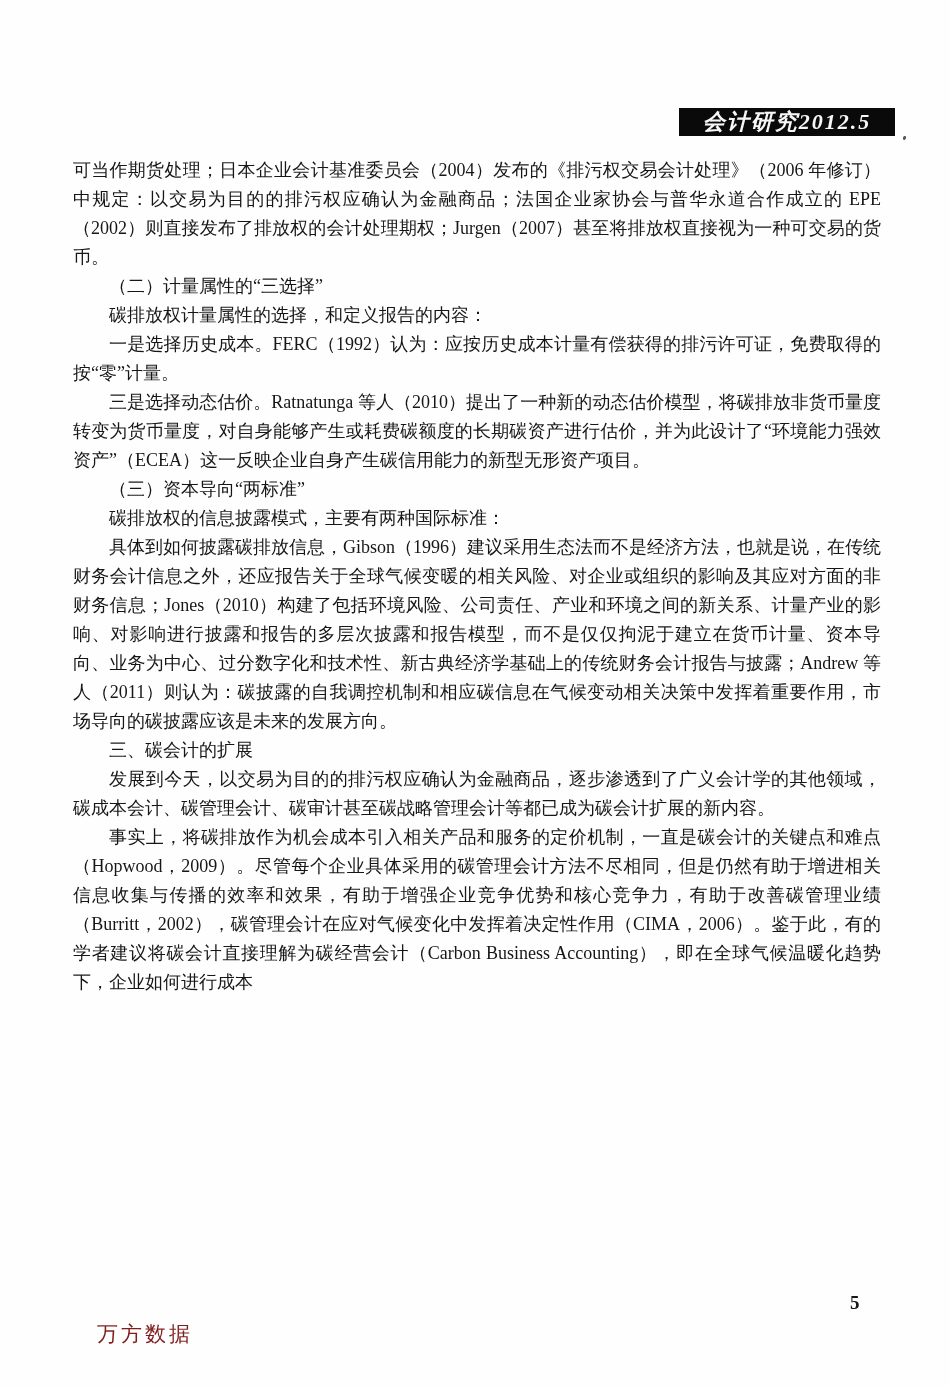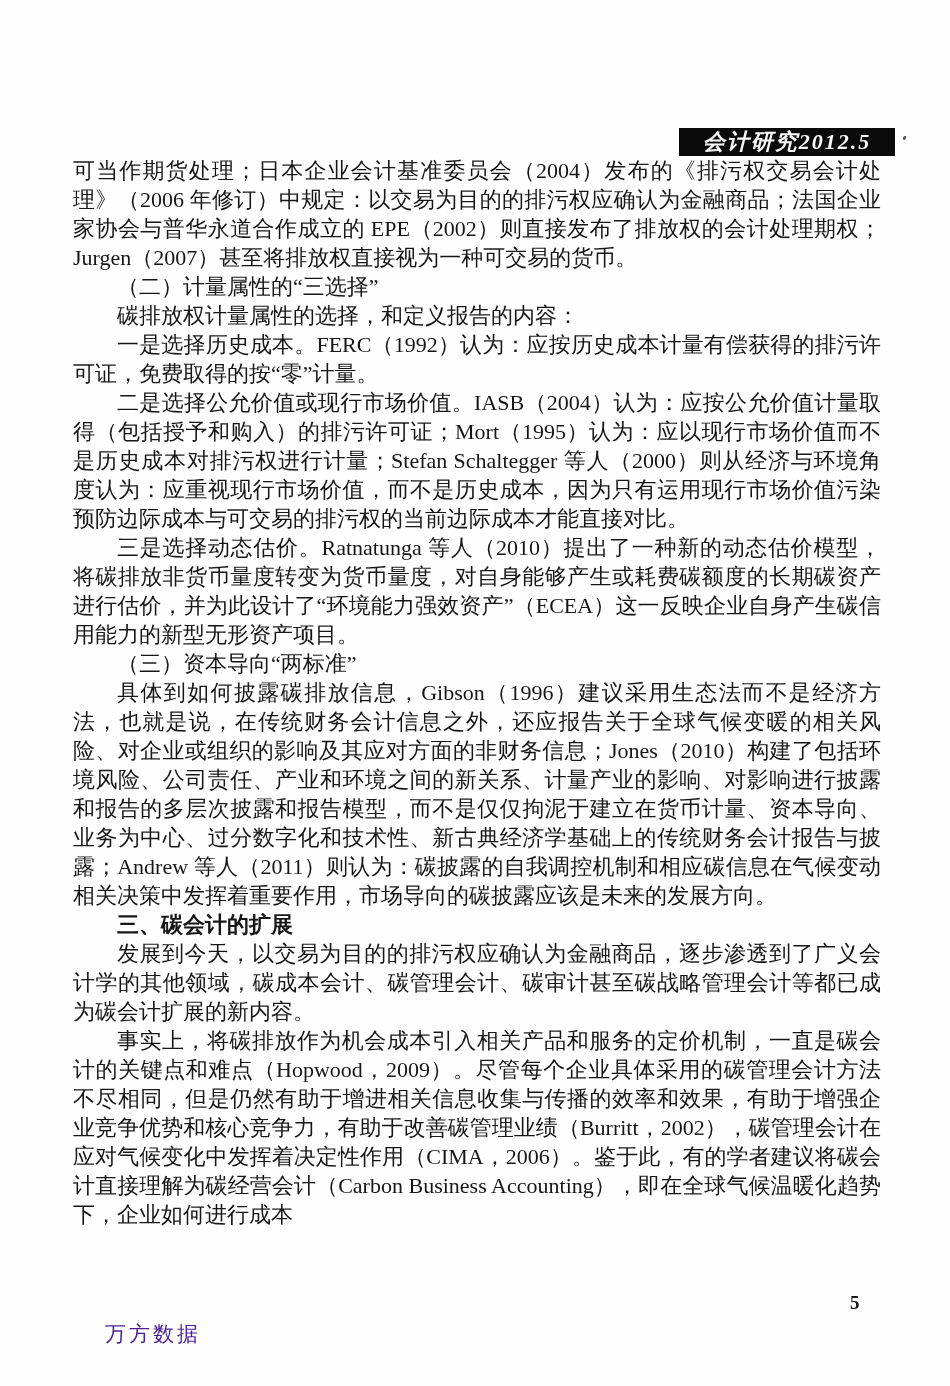--- a/index.html
+++ b/index.html
@@ -20,49 +20,48 @@
     left: 679px; top: 108px;
     width: 216px; height: 28px;
     background: #0a0a0a;
     color: #f7f7f7;
     display: flex; align-items: center; justify-content: center;
     font-size: 22px;
     font-weight: bold;
     font-style: italic;
     letter-spacing: 2px;
     white-space: nowrap;
-    margin-top: 20px;
   }
   .article {
     position: absolute;
     left: 73px; top: 156px;
     width: 808px;
-    font-size: 22px;
+    font-size: 18px;
     line-height: 29px;
     text-align: justify;
     text-justify: inter-ideograph;
   }
   .article p { margin: 0; }
   .article p.body,
   .article p.subheading,
   .article p.heading { text-indent: 2em; }
   .article p.continuation { text-indent: 0; }
-  .article p.heading { font-weight: bold; }
+  .article p.heading { font-weight: normal; }
   .page-number {
     position: absolute;
     left: 850px; top: 1292px;
     font-size: 19px;
     font-weight: bold;
     color: #161616;
   }
   .watermark {
     position: absolute;
-    left: 105px; top: 1320px;
+    left: 97px; top: 1320px;
     font-size: 21px;
-    color: #4c1d95;
+    color: #7f1d1d;
     letter-spacing: 3px;
   }
   .speck {
     position: absolute;
     background: #555;
     border-radius: 50%;
   }
   .speck-a { left: 829px; top: 603px; width: 3px; height: 3px; }
   .speck-b { left: 903px; top: 136px; width: 3px; height: 4px; transform: rotate(20deg); }
 </style>
@@ -74,23 +73,23 @@
   <div class="journal-badge">会计研究2012.5</div>
 
   <div class="speck speck-a"></div>
   <div class="speck speck-b"></div>
 
   <main class="article">
       <p class="continuation">可当作期货处理；日本企业会计基准委员会（2004）发布的《排污权交易会计处理》（2006 年修订）中规定：以交易为目的的排污权应确认为金融商品；法国企业家协会与普华永道合作成立的 EPE（2002）则直接发布了排放权的会计处理期权；Jurgen（2007）甚至将排放权直接视为一种可交易的货币。</p>
       <p class="subheading">（二）计量属性的“三选择”</p>
       <p class="body">碳排放权计量属性的选择，和定义报告的内容：</p>
       <p class="body">一是选择历史成本。FERC（1992）认为：应按历史成本计量有偿获得的排污许可证，免费取得的按“零”计量。</p>
-      <p class="body">二是选择公允价值或现行市场价值。IASB（2004）认为：应按公允价值计量取得（包括授予和购入）的排污许可证；Mort（1995）认为：应以现行市场价值而不是历史成本对排污权进行计量；Stefan Schaltegger 等人（2000）则从经济与环境角度认为：应重视现行市场价值，而不是历史成本，因为只有运用现行市场价值污染预防边际成本与可交易的排污权的当前边际成本才能直接对比。</p>
       <p class="body">三是选择动态估价。Ratnatunga 等人（2010）提出了一种新的动态估价模型，将碳排放非货币量度转变为货币量度，对自身能够产生或耗费碳额度的长期碳资产进行估价，并为此设计了“环境能力强效资产”（ECEA）这一反映企业自身产生碳信用能力的新型无形资产项目。</p>
       <p class="subheading">（三）资本导向“两标准”</p>
+      <p class="body">碳排放权的信息披露模式，主要有两种国际标准：</p>
       <p class="body">具体到如何披露碳排放信息，Gibson（1996）建议采用生态法而不是经济方法，也就是说，在传统财务会计信息之外，还应报告关于全球气候变暖的相关风险、对企业或组织的影响及其应对方面的非财务信息；Jones（2010）构建了包括环境风险、公司责任、产业和环境之间的新关系、计量产业的影响、对影响进行披露和报告的多层次披露和报告模型，而不是仅仅拘泥于建立在货币计量、资本导向、业务为中心、过分数字化和技术性、新古典经济学基础上的传统财务会计报告与披露；Andrew 等人（2011）则认为：碳披露的自我调控机制和相应碳信息在气候变动相关决策中发挥着重要作用，市场导向的碳披露应该是未来的发展方向。</p>
       <p class="heading">三、碳会计的扩展</p>
       <p class="body">发展到今天，以交易为目的的排污权应确认为金融商品，逐步渗透到了广义会计学的其他领域，碳成本会计、碳管理会计、碳审计甚至碳战略管理会计等都已成为碳会计扩展的新内容。</p>
       <p class="body">事实上，将碳排放作为机会成本引入相关产品和服务的定价机制，一直是碳会计的关键点和难点（Hopwood，2009）。尽管每个企业具体采用的碳管理会计方法不尽相同，但是仍然有助于增进相关信息收集与传播的效率和效果，有助于增强企业竞争优势和核心竞争力，有助于改善碳管理业绩（Burritt，2002），碳管理会计在应对气候变化中发挥着决定性作用（CIMA，2006）。鉴于此，有的学者建议将碳会计直接理解为碳经营会计（Carbon Business Accounting），即在全球气候温暖化趋势下，企业如何进行成本</p>
     </main>
 
   <div class="page-number">5</div>
 
   <div class="watermark">万方数据</div>
 

